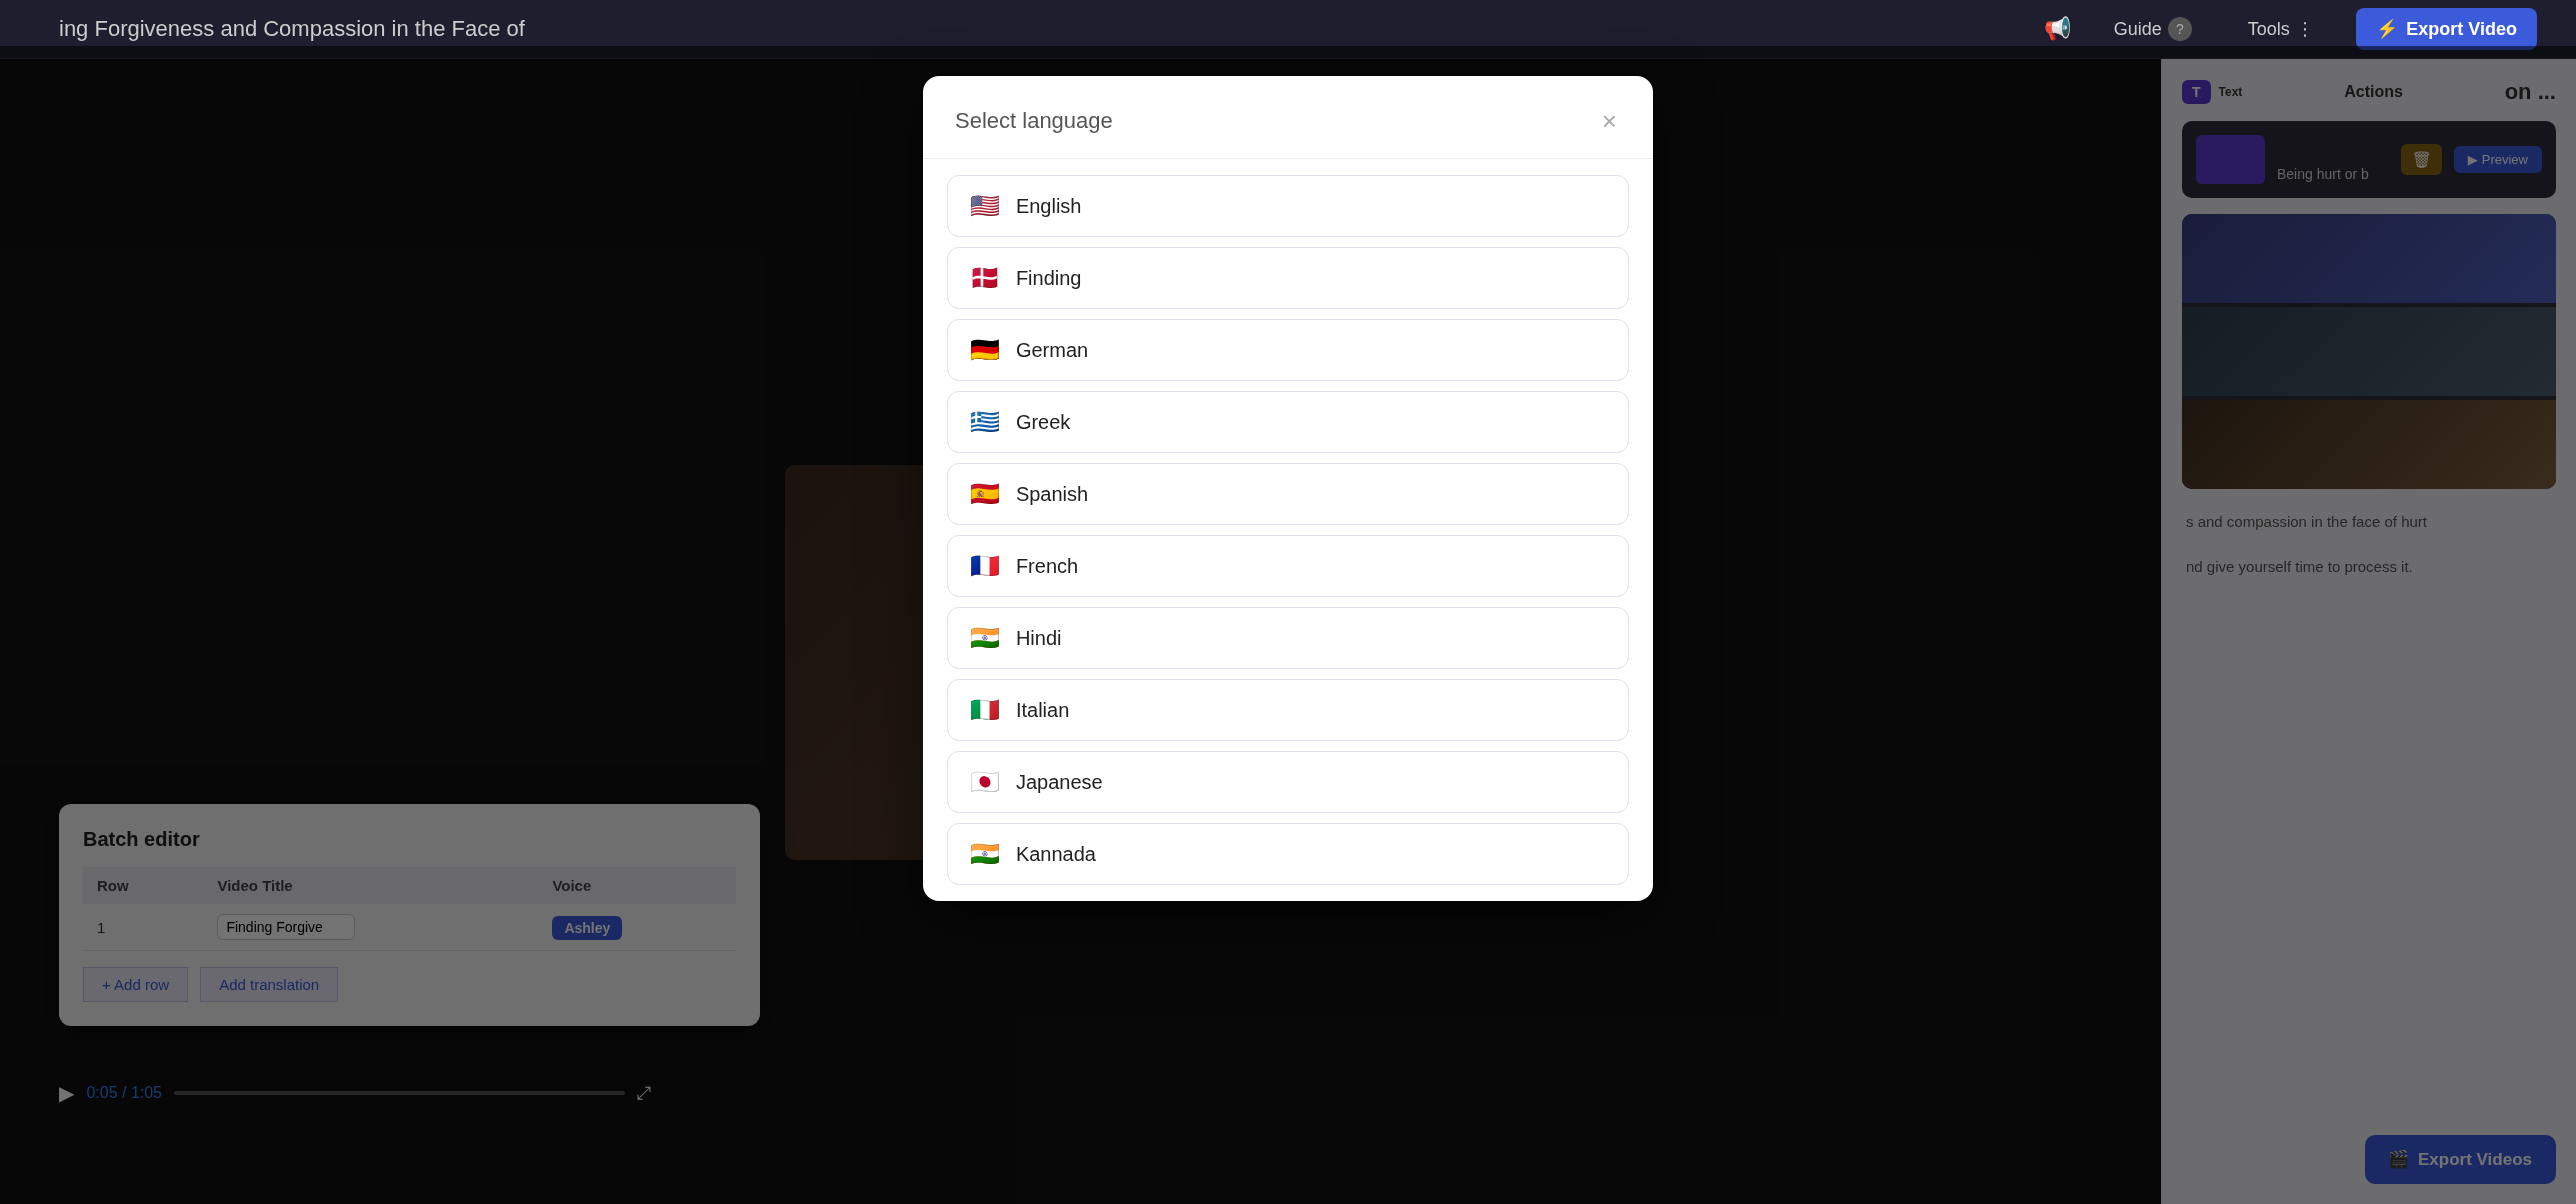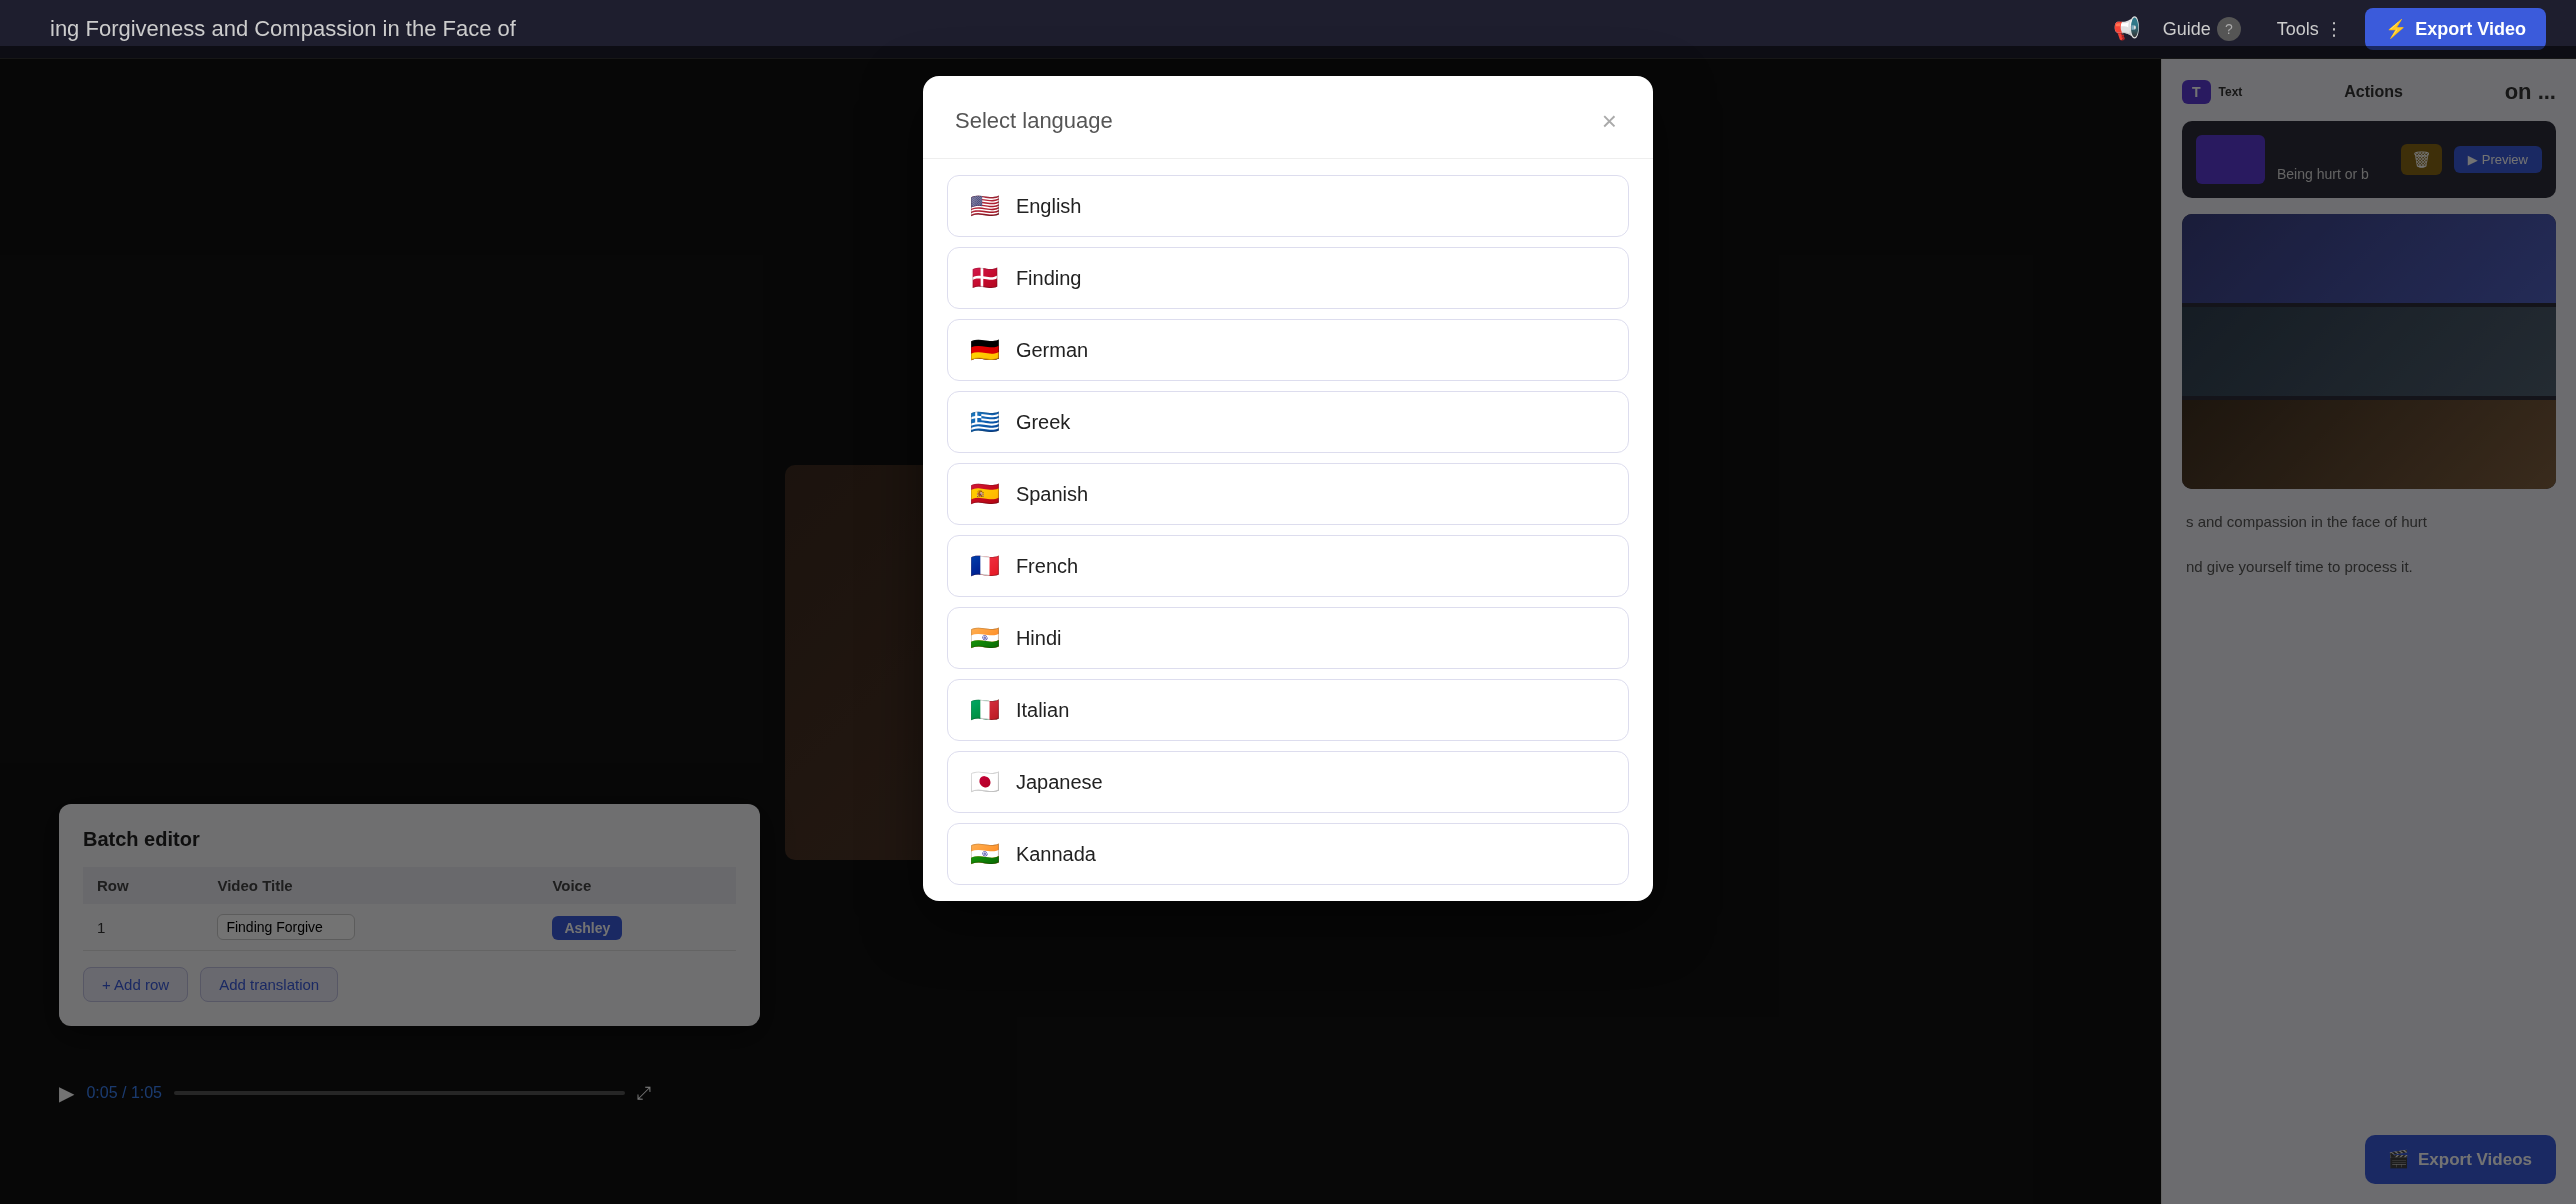--- a/index.html
+++ b/index.html
@@ -21,22 +21,22 @@
       flex-direction: column;
     }
 
     
     .top-nav {
       background: #1e1e2e;
       height: 59px;
       display: flex;
       align-items: center;
       justify-content: flex-end;
-      padding: 0 30px;
-      gap: 8px;
+      padding: 0 39px;
+      gap: 28px;
       border-bottom: 1px solid #333;
       text-align: right;
     }
 
     .nav-title {
       color: #ccc;
       font-size: 22px;
       margin-right: auto;
       margin-left: 20px;
     }
@@ -157,21 +157,21 @@
 
     .batch-actions {
       display: flex;
       gap: 12px;
     }
 
     .batch-btn {
       background: #e8e8f5;
       color: #3b5bdb;
       border: 1px solid #c0c0e0;
-      border-radius: 8px;
+      border-radius: 0;
       padding: 8px 18px;
       font-size: 15px;
       cursor: pointer;
       display: flex;
       align-items: center;
       gap: 6px;
     }
 
     
     .right-panel {

